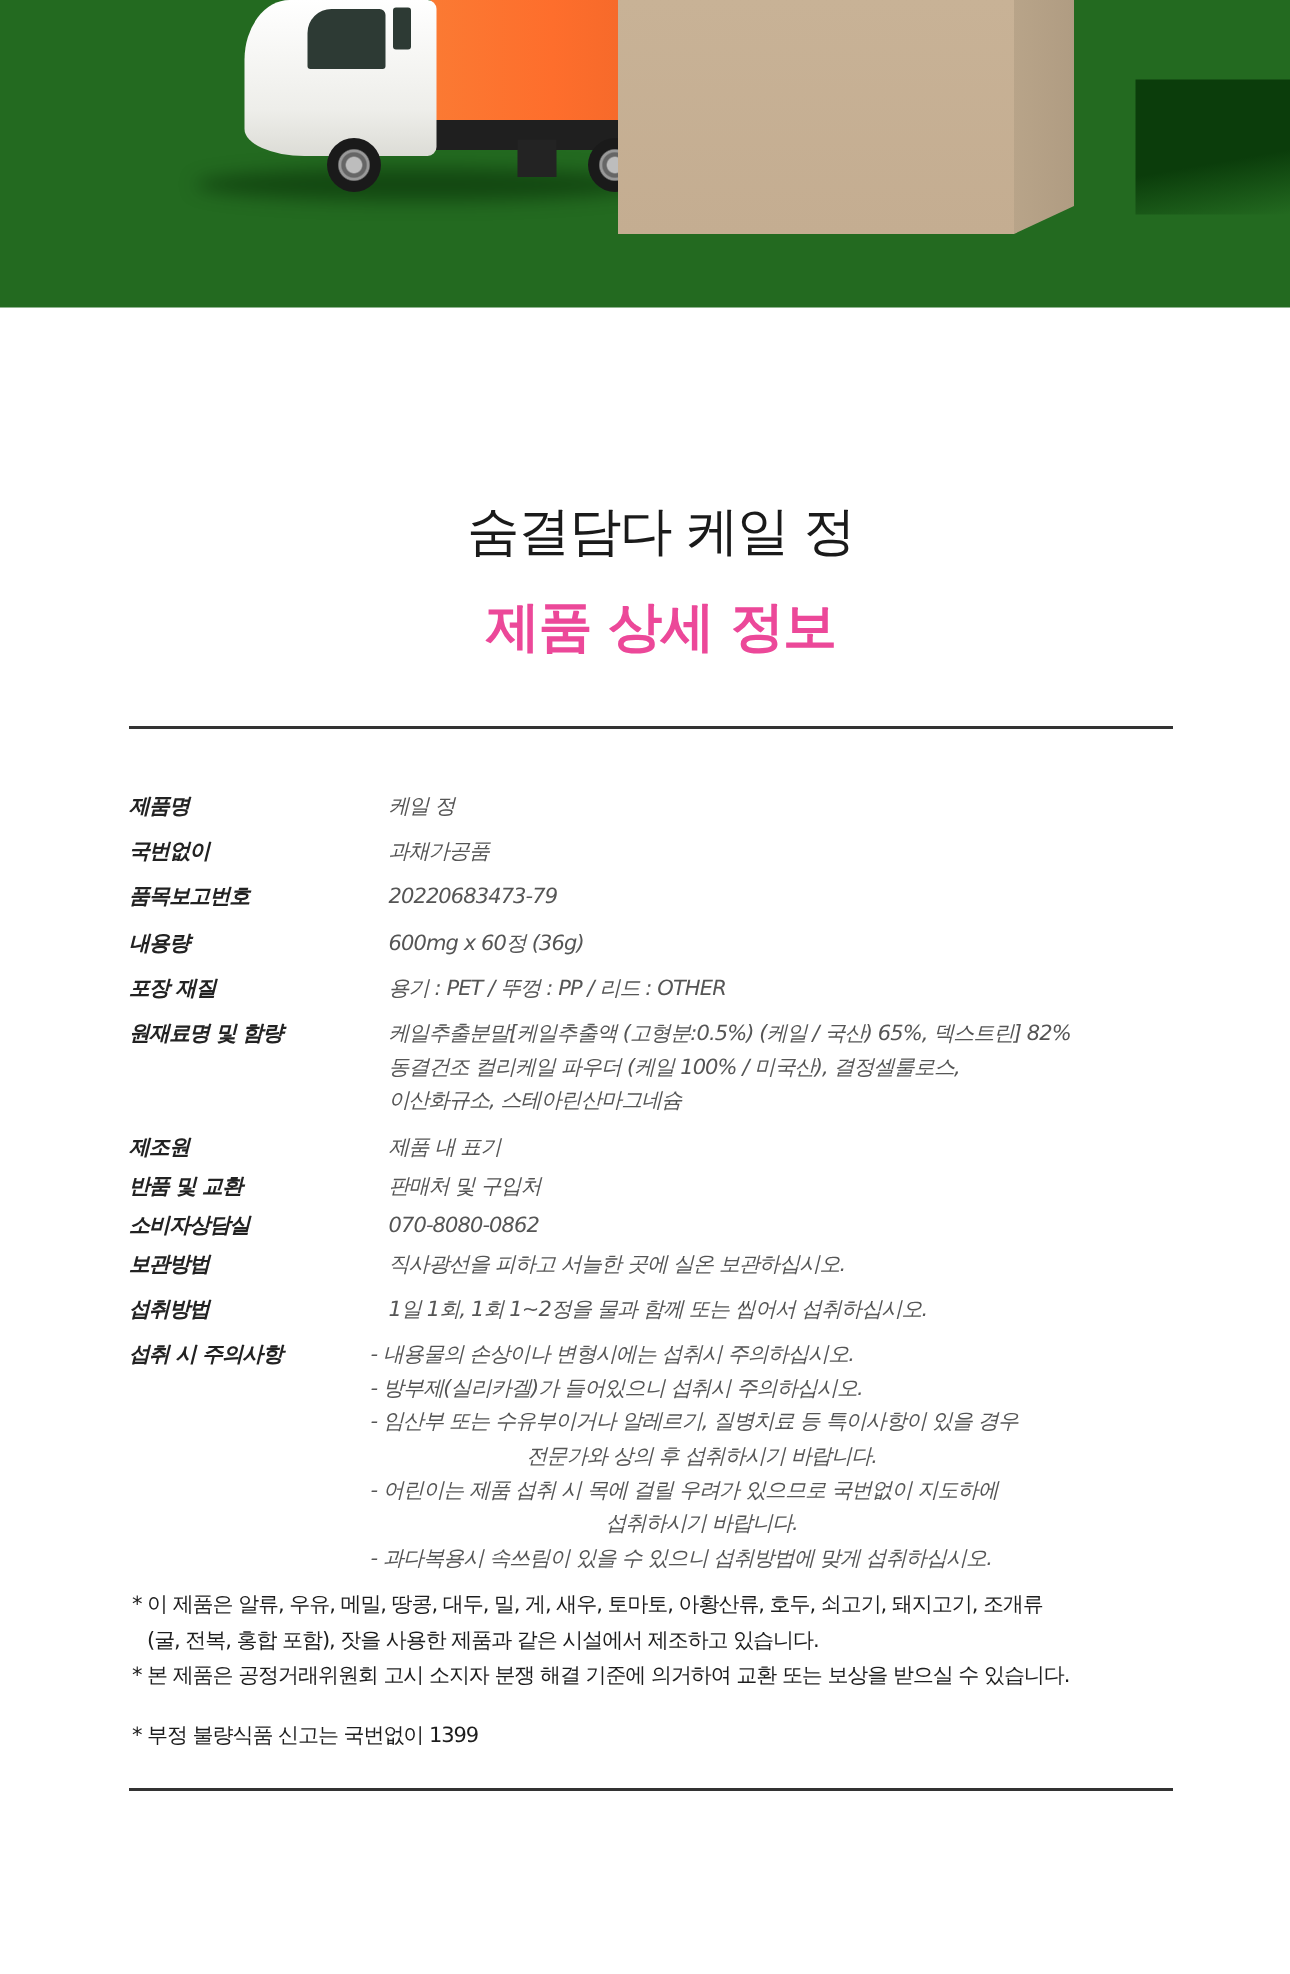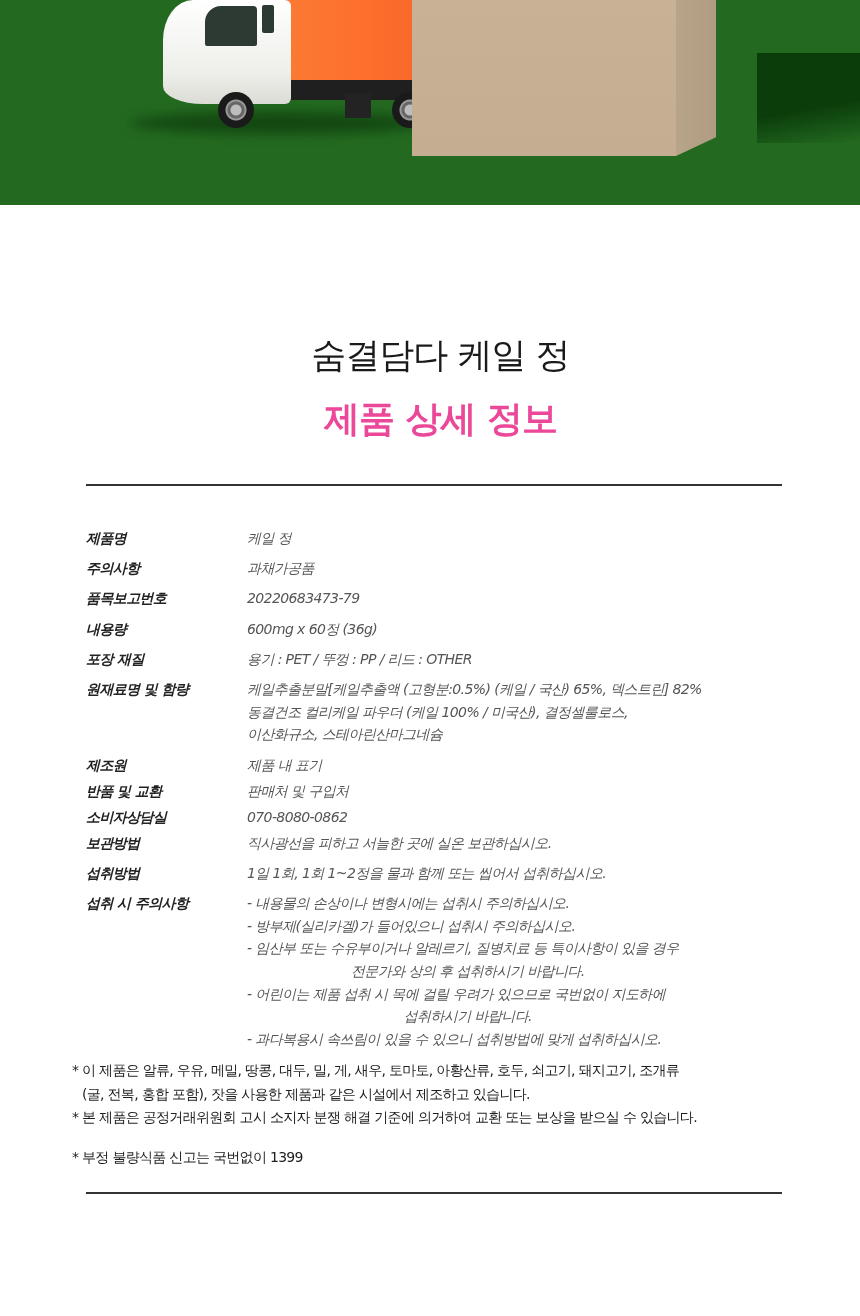--- a/index.html
+++ b/index.html
@@ -30,22 +30,22 @@
 
     .rule { position: absolute; left: 86px; width: 696px; height: 2px; background: #333333; }
     .rule-top { top: 484px; }
     .rule-bottom { top: 1192px; }
 
     
     .info { position: absolute; left: 86px; top: 527px; width: 700px; }
     .row { display: flex; font-size: 14px; line-height: 22.7px; font-style: italic; }
     .row .label { width: 161px; color: #222; font-weight: bold; letter-spacing: -0.6px; flex-shrink: 0; }
     .row .value { color: #555; letter-spacing: -0.6px; }
-    .row .value .line { display: block; white-space: nowrap; }
-    .notes { position: absolute; left: 72px; top: 1059px; width: 720px; font-size: 14px; line-height: 23.5px; color: #1d1d1d; letter-spacing: -0.7px; }
+    .row .value .line { display: block; white-space: nowrap; margin-left: 12px; }
+    .notes { position: absolute; left: 88px; top: 1059px; width: 720px; font-size: 14px; line-height: 23.5px; color: #1d1d1d; letter-spacing: -0.7px; }
     .note { display: block; white-space: nowrap; }
     .note.indent { padding-left: 10px; }
     .caution-line { display: block; white-space: nowrap; }
     .caution-line.cont { padding-left: 10px; text-align: center; }
   </style>
 </head>
 <body>
 
 <div class="hero">
   <div class="hero-shadow2"></div>
@@ -75,21 +75,21 @@
 <div class="rule rule-top"></div>
 
 <div class="info">
   <div class="row" style="height:30.2px">
     <div class="label">제품명</div>
     <div class="value">
         <span class="line">케일 정</span>
       </div>
   </div>
   <div class="row" style="height:30.2px">
-    <div class="label">주의사항</div>
+    <div class="label">국번없이</div>
     <div class="value">
         <span class="line">과채가공품</span>
       </div>
   </div>
   <div class="row" style="height:30.2px">
     <div class="label">품목보고번호</div>
     <div class="value">
         <span class="line">20220683473-79</span>
       </div>
   </div>

